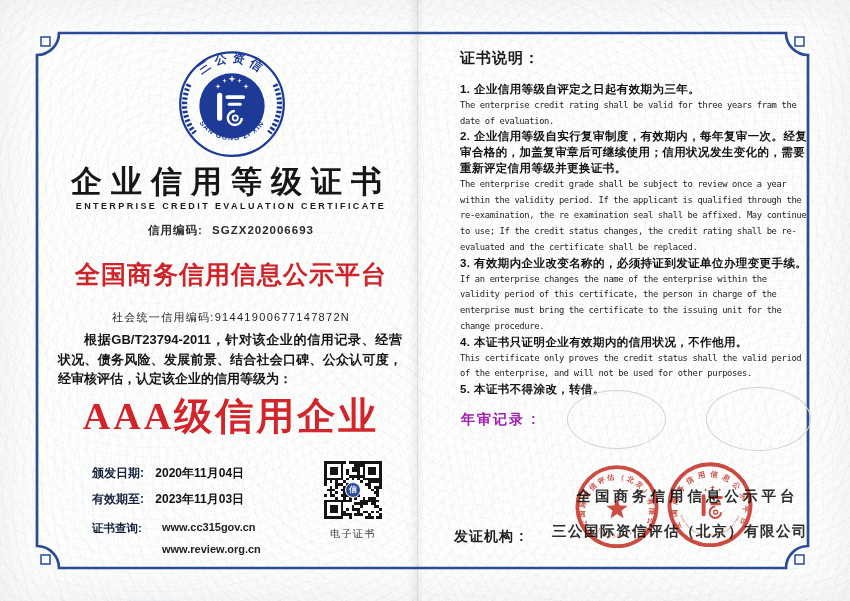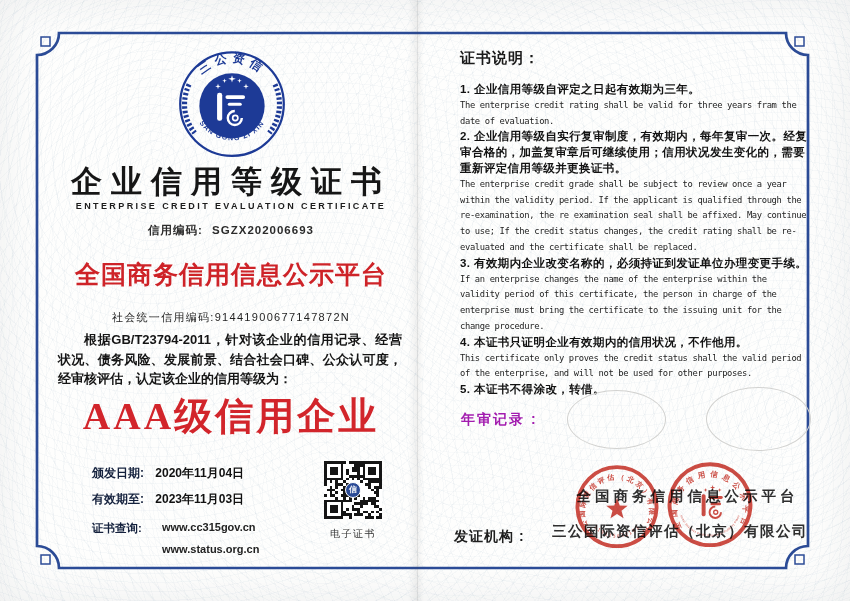--- a/index.html
+++ b/index.html
@@ -128,21 +128,21 @@
   <div class="abs meta-row" style="left:92px;top:465px">
     <span>颁发日期:</span>
     <span class="val">2020年11月04日</span>
   </div>
   <div class="abs meta-row" style="left:92px;top:491px">
     <span>有效期至:</span>
     <span class="val">2023年11月03日</span>
   </div>
   <div class="abs query-label" style="left:92px;top:521px">证书查询:</div>
   <div class="abs url" style="left:162px;top:521px">www.cc315gov.cn</div>
-  <div class="abs url" style="left:162px;top:543px">www.status.org.cn</div>
+  <div class="abs url" style="left:162px;top:543px">www.review.org.cn</div>
 
   <div class="abs qr" id="qr">
       <div class="on"></div>
       <div class="on"></div>
       <div class="on"></div>
       <div class="on"></div>
       <div class="on"></div>
       <div class="on"></div>
       <div class="on"></div>
       <div class="on"></div>

